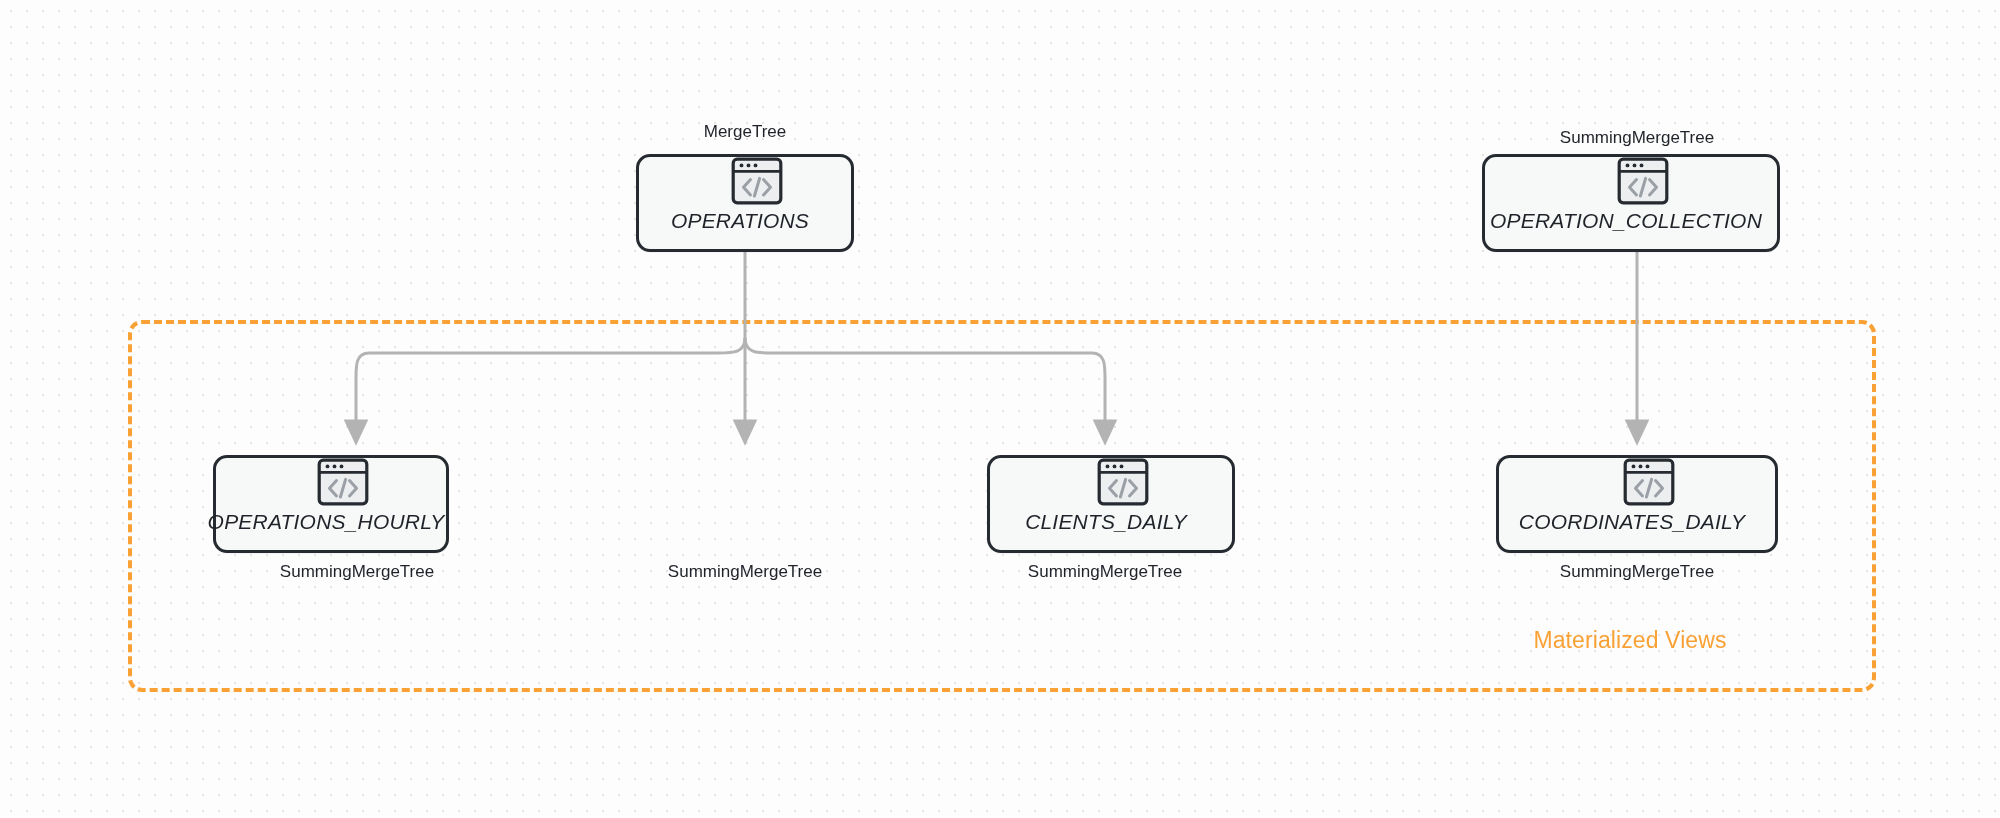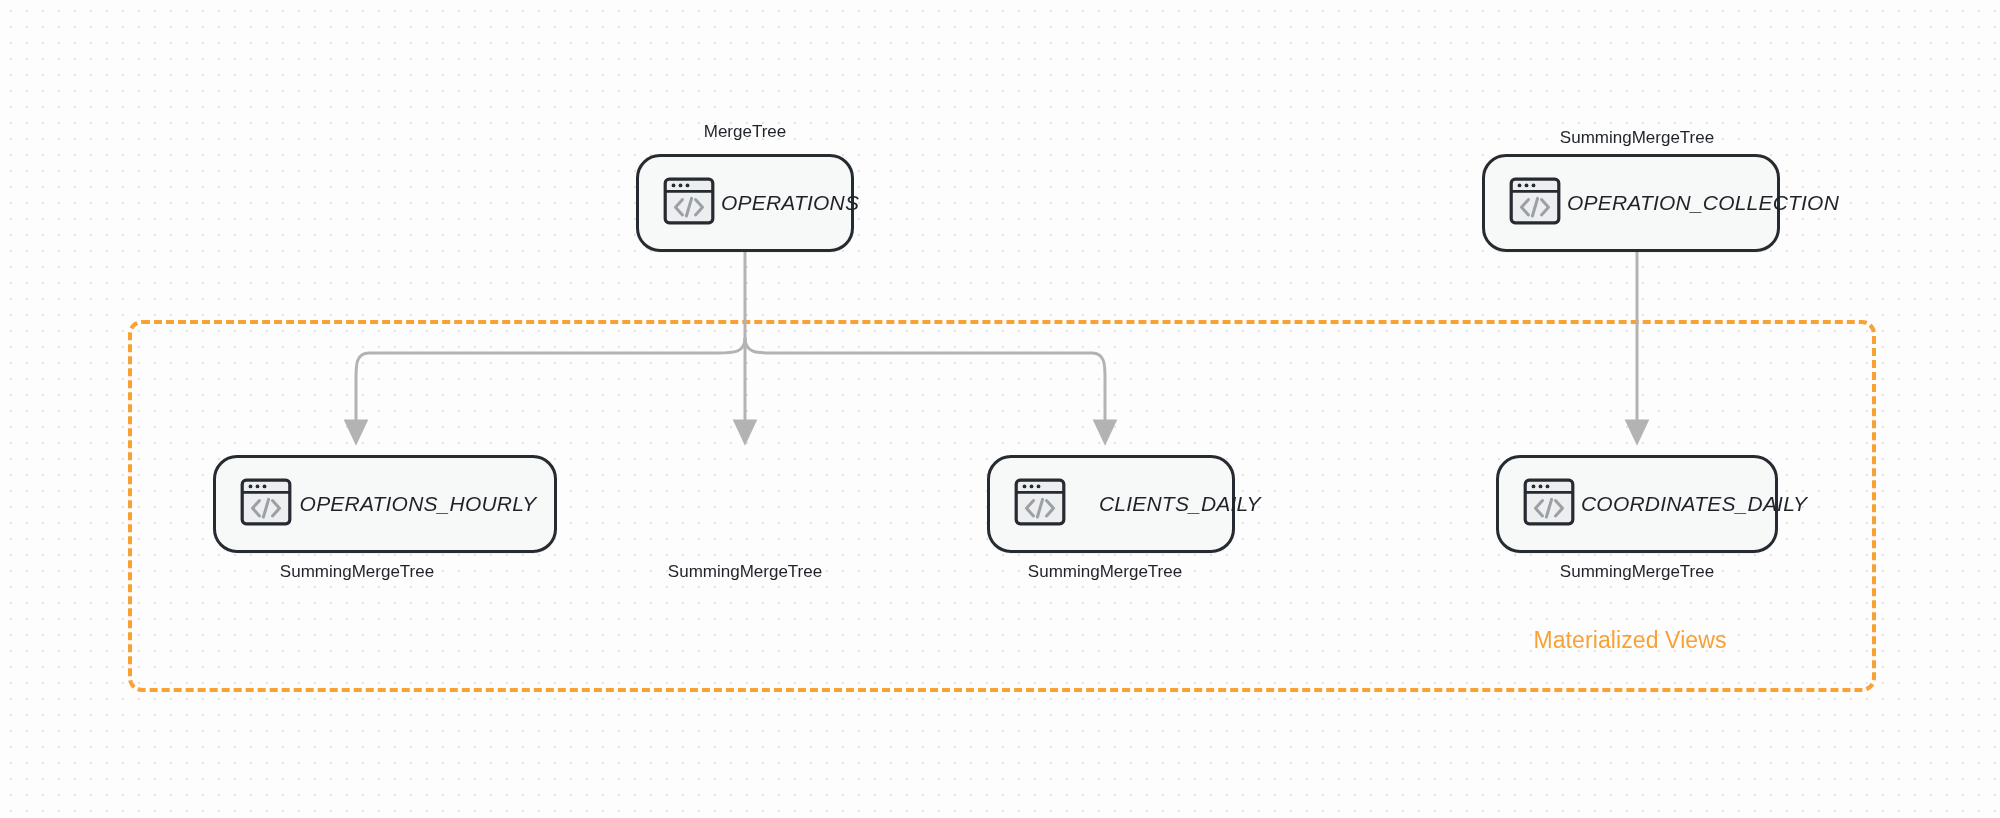--- a/index.html
+++ b/index.html
@@ -49,25 +49,26 @@
     white-space: nowrap;
     letter-spacing: 0.1px;
   }
 
   
   .node {
     position: absolute;
     box-sizing: border-box;
     background: #f7f8f8;
     border: 3.5px solid #262a31;
-    border-radius: 24px;
+    border-radius: 14px;
     display: flex;
     align-items: center;
     justify-content: flex-start;
     box-shadow: 0 1px 0 rgba(0,0,0,0.04);
+    flex-direction: column;
   }
   .node-icon {
     flex: 0 0 auto;
     margin-left: 24px;
     display: block;
   }
   .node-label {
     flex: 1 1 auto;
     text-align: center;
     font-style: italic;
@@ -158,38 +159,38 @@
         <circle cx="17.5" cy="8.4" r="1.9" fill="#262a31"></circle>
         <circle cx="24.5" cy="8.4" r="1.9" fill="#262a31"></circle>
         <path d="M 19.5 22.5 L 12.5 30.2 L 19.5 37.9" fill="none" stroke="#9aa0a6" stroke-width="3" stroke-linecap="round" stroke-linejoin="round"></path>
         <path d="M 32.5 22.5 L 39.5 30.2 L 32.5 37.9" fill="none" stroke="#9aa0a6" stroke-width="3" stroke-linecap="round" stroke-linejoin="round"></path>
         <path d="M 28.6 21.4 L 23.4 39.0" fill="none" stroke="#9aa0a6" stroke-width="3" stroke-linecap="round"></path>
       </svg>
     </span>
     <span class="node-label">OPERATION_COLLECTION</span>
   </div>
 
-  <div class="node" style="left:213px; top:455px; width:344px; height:98px;">
+  <div class="node" style="left:213px; top:455px; width:236px; height:98px;">
     <span class="node-icon">
       <svg width="52" height="48" viewBox="0 0 52 48" xmlns="http://www.w3.org/2000/svg">
         <rect x="2.2" y="2.2" width="47.6" height="43.6" rx="4" ry="4" fill="#eceef0" stroke="#262a31" stroke-width="3.2"></rect>
         <path d="M 2.2 14.4 H 49.8" stroke="#262a31" stroke-width="2.6" fill="none"></path>
         <circle cx="10.5" cy="8.4" r="1.9" fill="#262a31"></circle>
         <circle cx="17.5" cy="8.4" r="1.9" fill="#262a31"></circle>
         <circle cx="24.5" cy="8.4" r="1.9" fill="#262a31"></circle>
         <path d="M 19.5 22.5 L 12.5 30.2 L 19.5 37.9" fill="none" stroke="#9aa0a6" stroke-width="3" stroke-linecap="round" stroke-linejoin="round"></path>
         <path d="M 32.5 22.5 L 39.5 30.2 L 32.5 37.9" fill="none" stroke="#9aa0a6" stroke-width="3" stroke-linecap="round" stroke-linejoin="round"></path>
         <path d="M 28.6 21.4 L 23.4 39.0" fill="none" stroke="#9aa0a6" stroke-width="3" stroke-linecap="round"></path>
       </svg>
     </span>
     <span class="node-label">OPERATIONS_HOURLY</span>
   </div>
 
 
-  <div class="node" style="left:987px; top:455px; width:248px; height:98px;gap:27px;">
+  <div class="node" style="left:987px; top:455px; width:248px; height:98px;">
     <span class="node-icon">
       <svg width="52" height="48" viewBox="0 0 52 48" xmlns="http://www.w3.org/2000/svg">
         <rect x="2.2" y="2.2" width="47.6" height="43.6" rx="4" ry="4" fill="#eceef0" stroke="#262a31" stroke-width="3.2"></rect>
         <path d="M 2.2 14.4 H 49.8" stroke="#262a31" stroke-width="2.6" fill="none"></path>
         <circle cx="10.5" cy="8.4" r="1.9" fill="#262a31"></circle>
         <circle cx="17.5" cy="8.4" r="1.9" fill="#262a31"></circle>
         <circle cx="24.5" cy="8.4" r="1.9" fill="#262a31"></circle>
         <path d="M 19.5 22.5 L 12.5 30.2 L 19.5 37.9" fill="none" stroke="#9aa0a6" stroke-width="3" stroke-linecap="round" stroke-linejoin="round"></path>
         <path d="M 32.5 22.5 L 39.5 30.2 L 32.5 37.9" fill="none" stroke="#9aa0a6" stroke-width="3" stroke-linecap="round" stroke-linejoin="round"></path>
         <path d="M 28.6 21.4 L 23.4 39.0" fill="none" stroke="#9aa0a6" stroke-width="3" stroke-linecap="round"></path>

